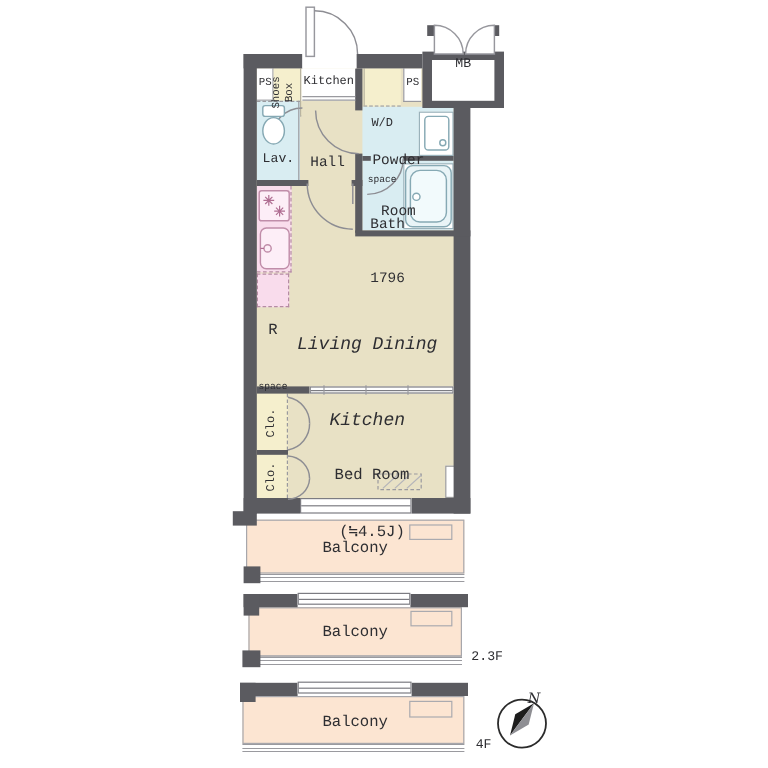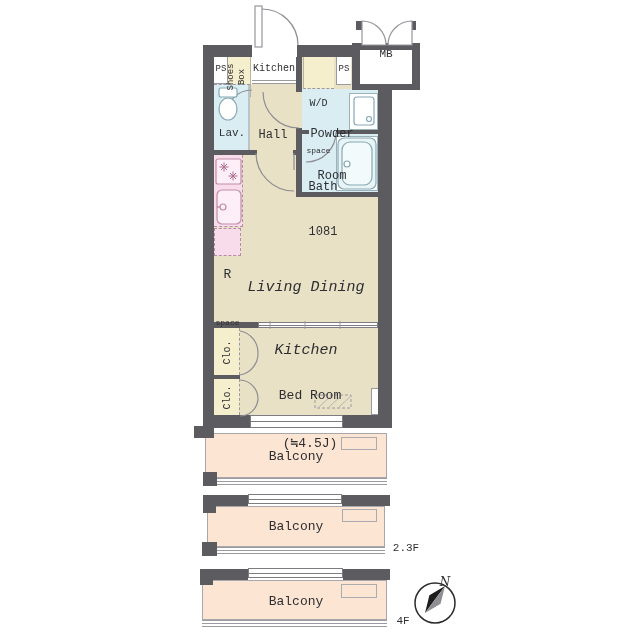--- a/index.html
+++ b/index.html
@@ -174,21 +174,21 @@
   <div class="lbl" style="left:331px;top:64px;width:26px;font-size:9px;">PS</div>
   <div class="lbl" style="left:360px;top:48px;width:52px;font-size:11px;">MB</div>
   <div class="lbl" style="left:211px;top:127px;width:42px;font-size:11px;">Lav.</div>
   <div class="lbl" style="left:251px;top:129px;width:44px;font-size:12px;">Hall</div>
   <div class="lbl" style="left:301px;top:99px;width:62px;font-size:12px;line-height:14px;">
     <span style="display:block;">Powder</span>
     <span style="display:block;">Room</span>
   </div>
   <div class="lbl" style="left:299px;top:150px;width:48px;font-size:12px;line-height:15px;">
     <span style="display:block;">Bath</span>
-    <span style="display:block;">1081</span>
+    <span style="display:block;">1796</span>
   </div>
   <div class="lbl" style="left:214px;top:231px;width:27px;">
     <span style="font-size:13px;display:block;line-height:13px;">R</span>
     <span style="font-size:8px;display:block;">space</span>
   </div>
   <div class="lbl" style="left:226px;top:235px;width:160px;font-size:15px;line-height:21px;font-style:italic;">
     <span style="display:block;">Living Dining</span>
     <span style="display:block;">Kitchen</span>
   </div>
   <div class="lbl" style="left:240px;top:356px;width:140px;font-size:13px;line-height:16px;">

